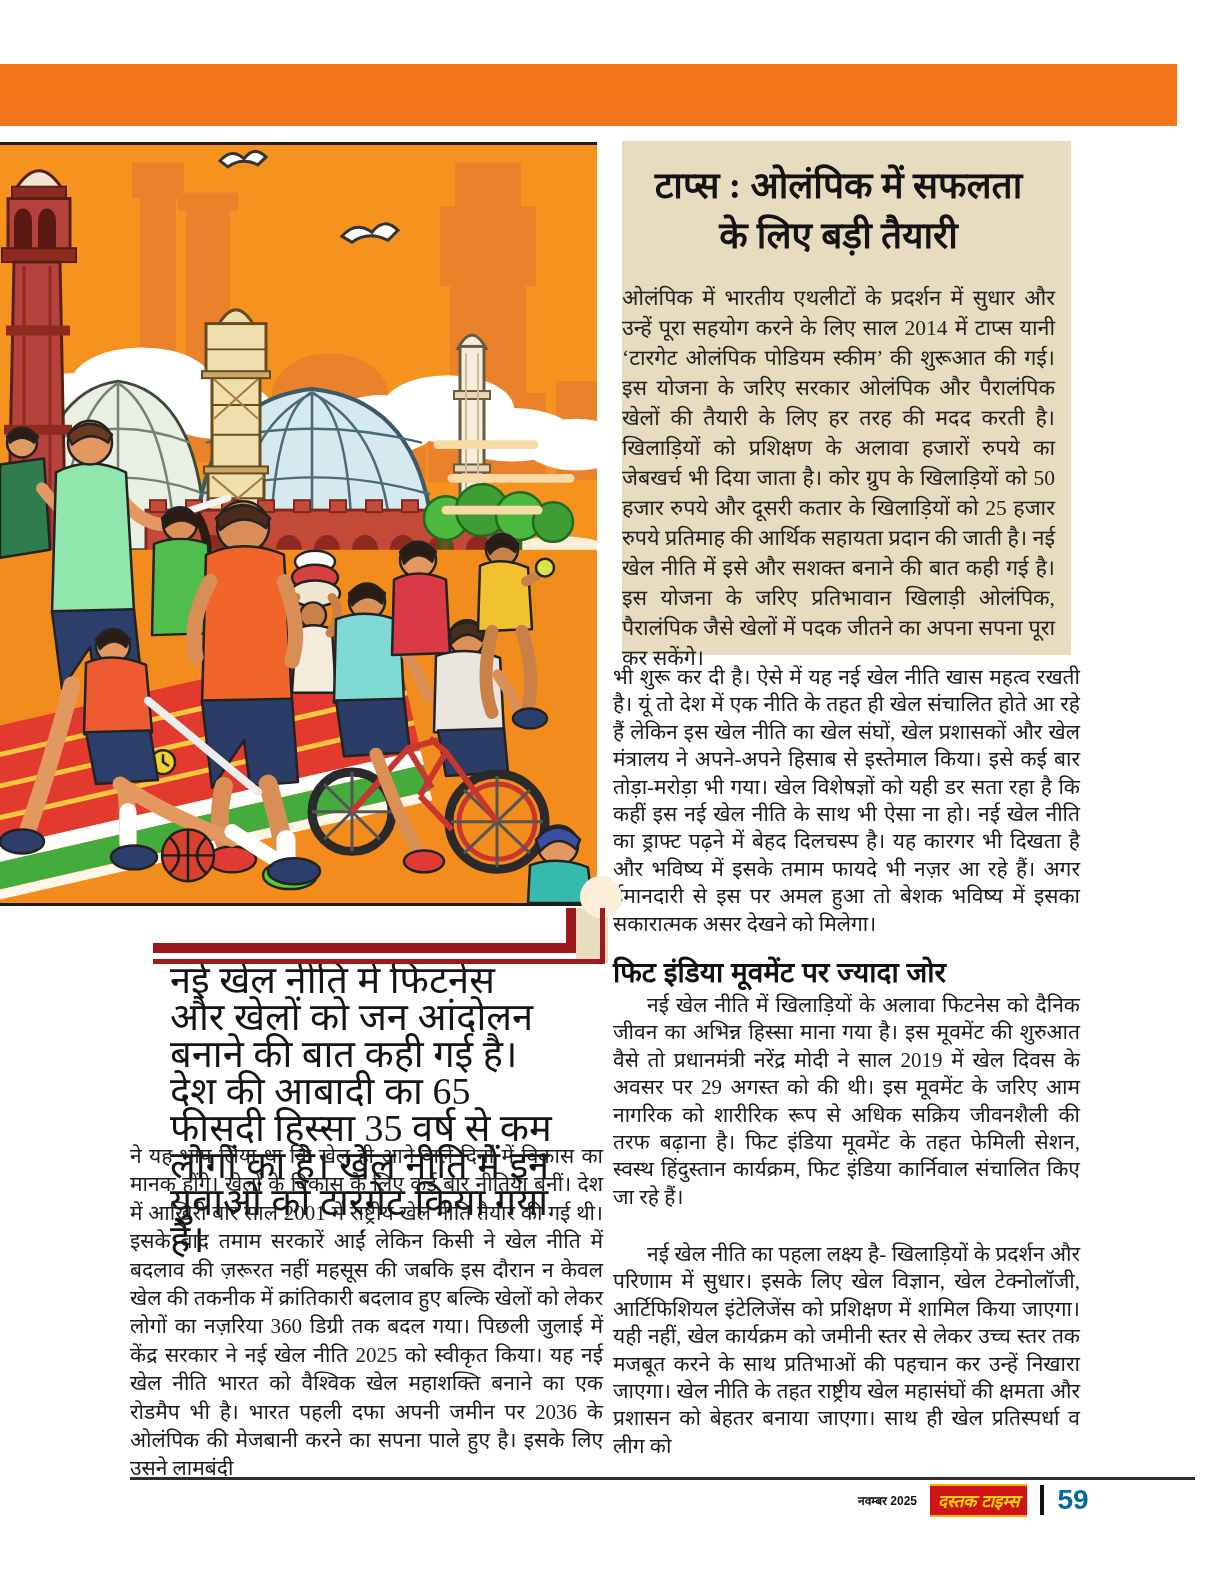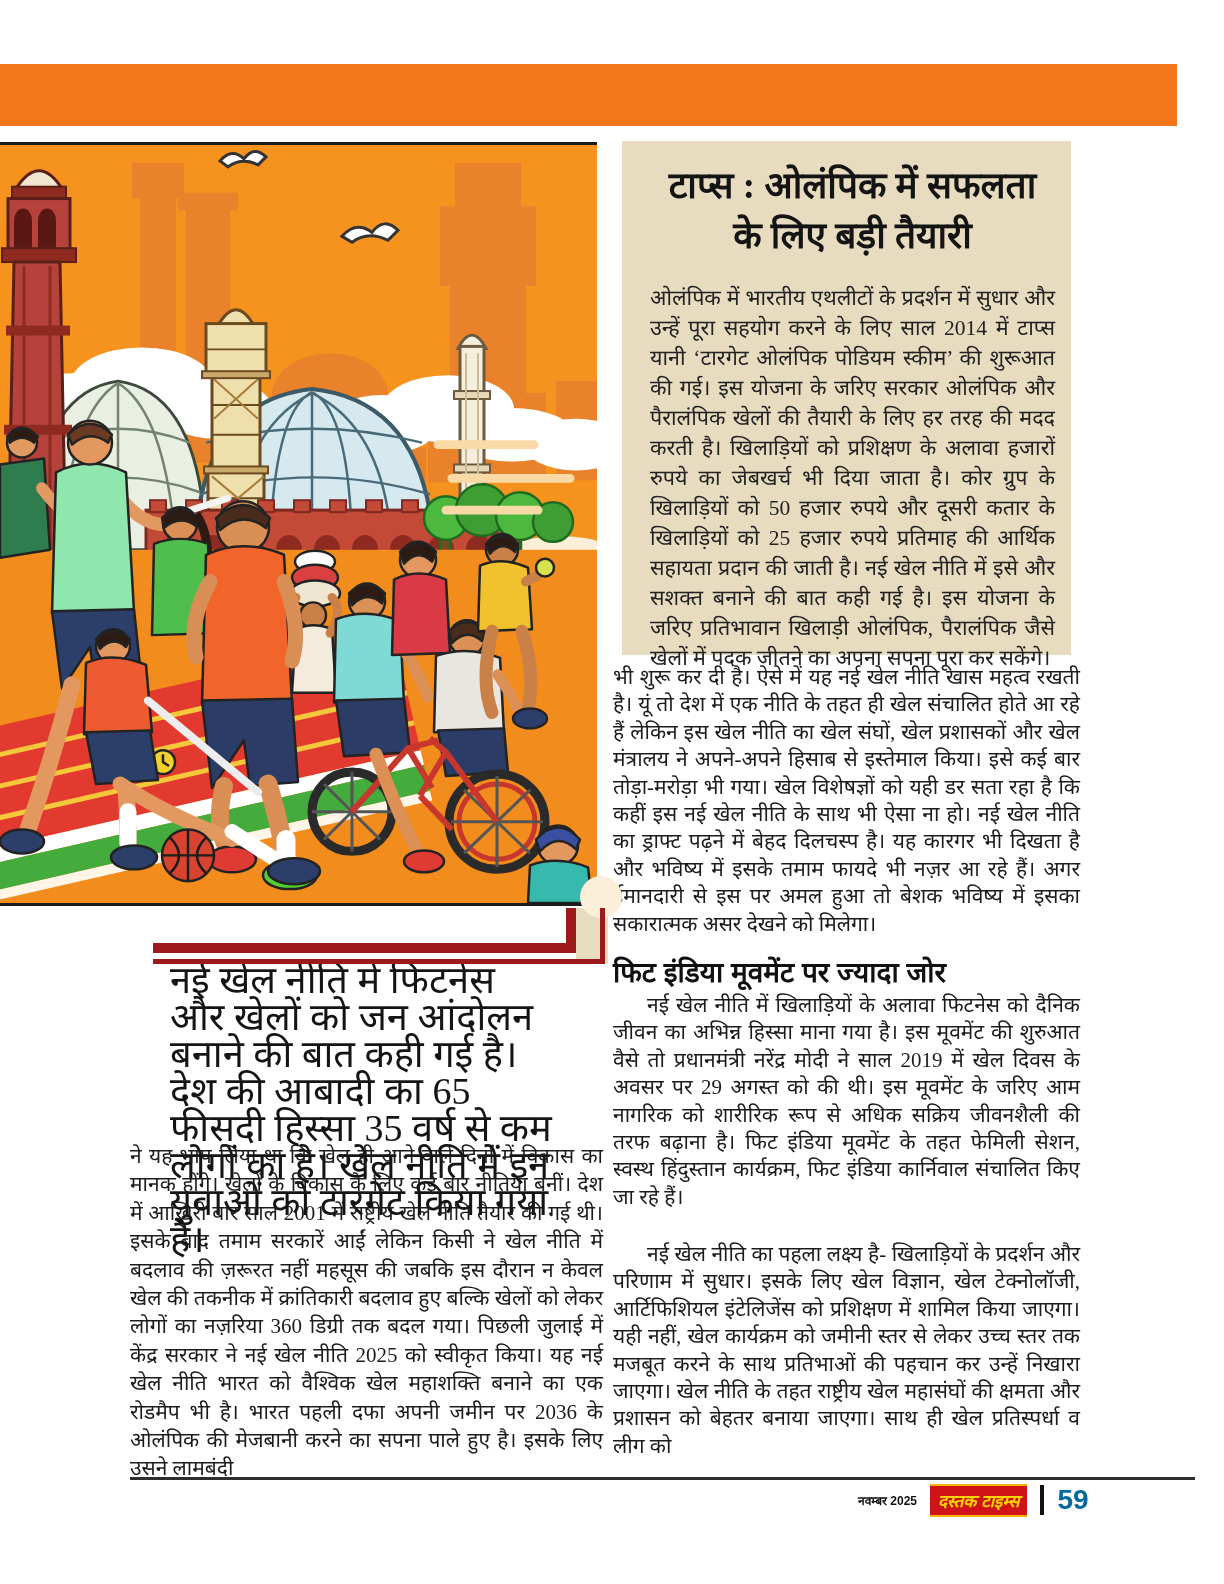--- a/index.html
+++ b/index.html
@@ -21,21 +21,21 @@
   .orn { position:absolute; }
   .orn-cream-circle { left:580px; top:876px; width:42px; height:42px; border-radius:50%; background:#FBEFD9; z-index:3; }
   .orn-beige { left:576px; top:908px; width:32px; height:55px; background:#E8DCC0; z-index:2; }
   .orn-v-in  { left:566px; top:908px; width:10px; height:45px; background:#9C1A1C; z-index:4; }
   .orn-h-thick { left:153px; top:943px; width:423px; height:10px; background:#9C1A1C; z-index:4; }
   .orn-h-thin  { left:153px; top:959px; width:452px; height:5px;  background:#9C1A1C; z-index:4; }
   .orn-v-out { left:600px; top:908px; width:5px; height:56px; background:#9C1A1C; z-index:4; }
 
   .highlight-box {
     position:absolute; left:622px; top:141px; width:449px; height:514px;
-    background:#E8DCC0; padding:20px 16px 0 28px;
+    background:#E8DCC0; padding:20px 16px 0 0;
   }
   .highlight-box .box-title {
     font-weight:bold; font-size:37px; line-height:50px; text-align:center;
     white-space:pre-line; color:#141414; letter-spacing:0;
   }
   .highlight-box .box-body {
     margin-top:22px; font-size:21.5px; line-height:30px; text-align:justify;
     color:#222222;
   }
 

